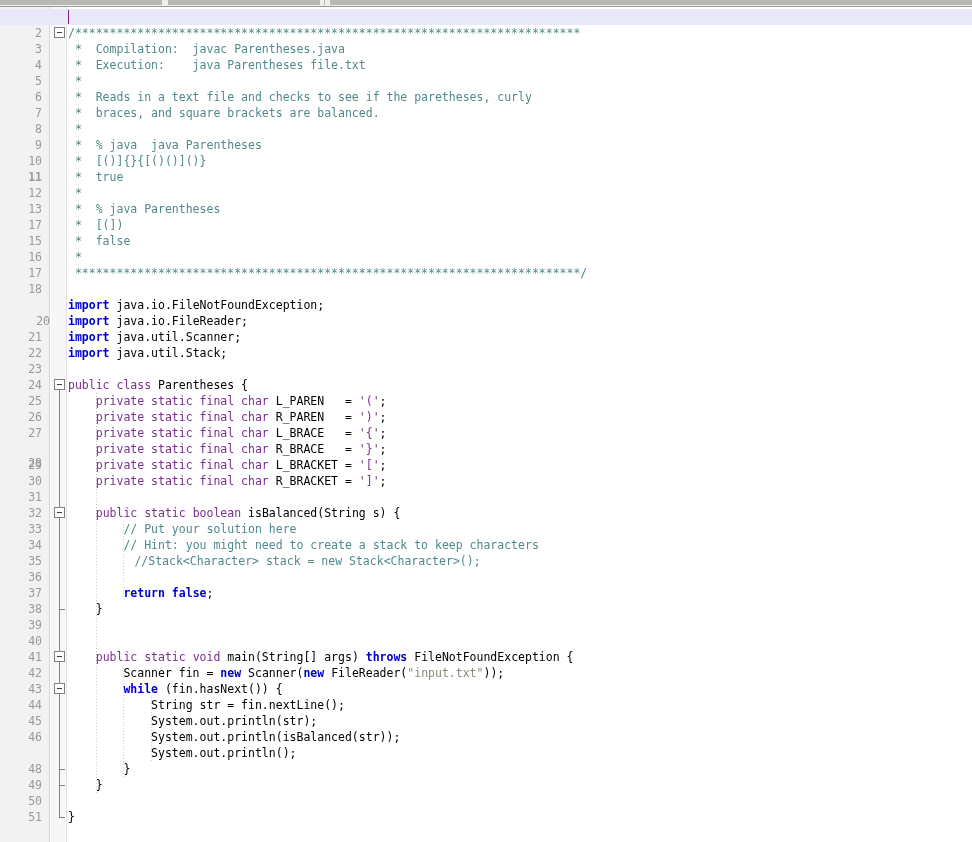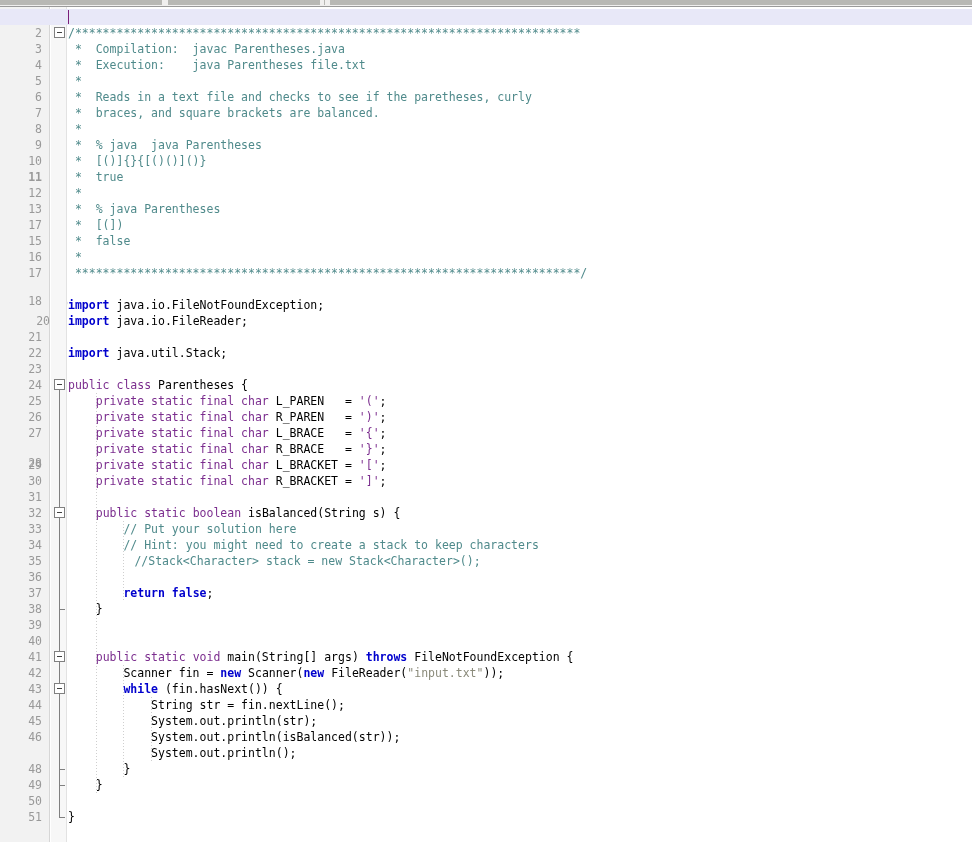--- a/index.html
+++ b/index.html
@@ -194,21 +194,21 @@
       <div class="lnum" style="top: 114px;">8</div>
       <div class="lnum" style="top: 130px;">9</div>
       <div class="lnum" style="top: 146px;">10</div>
       <div class="lnum" style="top: 162px; font-weight: bold;">11</div>
       <div class="lnum" style="top: 178px;">12</div>
       <div class="lnum" style="top: 194px;">13</div>
       <div class="lnum" style="top: 210px;">17</div>
       <div class="lnum" style="top: 226px;">15</div>
       <div class="lnum" style="top: 242px;">16</div>
       <div class="lnum" style="top: 258px;">17</div>
-      <div class="lnum" style="top: 286px;">18</div>
+      <div class="lnum" style="top: 274px;">18</div>
       <div class="lnum" style="top: 290px; margin-left: 32px;">19</div>
       <div class="lnum" style="top: 306px; padding-left: 8px;">20</div>
       <div class="lnum" style="top: 322px;">21</div>
       <div class="lnum" style="top: 338px;">22</div>
       <div class="lnum" style="top: 354px;">23</div>
       <div class="lnum" style="top: 370px;">24</div>
       <div class="lnum" style="top: 386px;">25</div>
       <div class="lnum" style="top: 402px;">26</div>
       <div class="lnum" style="top: 418px;">27</div>
       <div class="lnum" style="top: 448px;">28</div>
@@ -269,20 +269,21 @@
       <div class="line-row" style="top: 162px;"><span class="tok c-comment"> *  true</span></div>
       <div class="line-row" style="top: 178px;"><span class="tok c-comment"> *</span></div>
       <div class="line-row" style="top: 194px;"><span class="tok c-comment"> *  % java Parentheses</span></div>
       <div class="line-row" style="top: 210px;"><span class="tok c-comment"> *  [(])</span></div>
       <div class="line-row" style="top: 226px;"><span class="tok c-comment"> *  false</span></div>
       <div class="line-row" style="top: 242px;"><span class="tok c-comment"> *</span></div>
       <div class="line-row" style="top: 258px;"><span class="tok c-comment"> *************************************************************************/</span></div>
       <div class="line-row" style="top: 274px;"></div>
       <div class="line-row" style="top: 290px;"><span class="tok c-keyword">import</span><span class="tok c-plain"> java.io.FileNotFoundException;</span></div>
       <div class="line-row" style="top: 306px;"><span class="tok c-keyword">import</span><span class="tok c-plain"> java.io.FileReader;</span></div>
+      <div class="line-row" style="top: 322px;"><span class="tok c-keyword">import</span><span class="tok c-plain"> java.util.Scanner;</span></div>
       <div class="line-row" style="top: 338px;"><span class="tok c-keyword">import</span><span class="tok c-plain"> java.util.Stack;</span></div>
       <div class="line-row" style="top: 354px;"></div>
       <div class="line-row" style="top: 370px;"><span class="tok c-modifier">public class</span><span class="tok c-plain"> Parentheses {</span></div>
       <div class="line-row" style="top: 386px;"><span class="tok c-plain">    </span><span class="tok c-modifier">private static final char</span><span class="tok c-plain"> L_PAREN   = </span><span class="tok c-char">'('</span><span class="tok c-plain">;</span></div>
       <div class="line-row" style="top: 402px;"><span class="tok c-plain">    </span><span class="tok c-modifier">private static final char</span><span class="tok c-plain"> R_PAREN   = </span><span class="tok c-char">')'</span><span class="tok c-plain">;</span></div>
       <div class="line-row" style="top: 418px;"><span class="tok c-plain">    </span><span class="tok c-modifier">private static final char</span><span class="tok c-plain"> L_BRACE   = </span><span class="tok c-char">'{'</span><span class="tok c-plain">;</span></div>
       <div class="line-row" style="top: 434px;"><span class="tok c-plain">    </span><span class="tok c-modifier">private static final char</span><span class="tok c-plain"> R_BRACE   = </span><span class="tok c-char">'}'</span><span class="tok c-plain">;</span></div>
       <div class="line-row" style="top: 450px;"><span class="tok c-plain">    </span><span class="tok c-modifier">private static final char</span><span class="tok c-plain"> L_BRACKET = </span><span class="tok c-char">'['</span><span class="tok c-plain">;</span></div>
       <div class="line-row" style="top: 466px;"><span class="tok c-plain">    </span><span class="tok c-modifier">private static final char</span><span class="tok c-plain"> R_BRACKET = </span><span class="tok c-char">']'</span><span class="tok c-plain">;</span></div>
       <div class="line-row" style="top: 482px;"></div>

